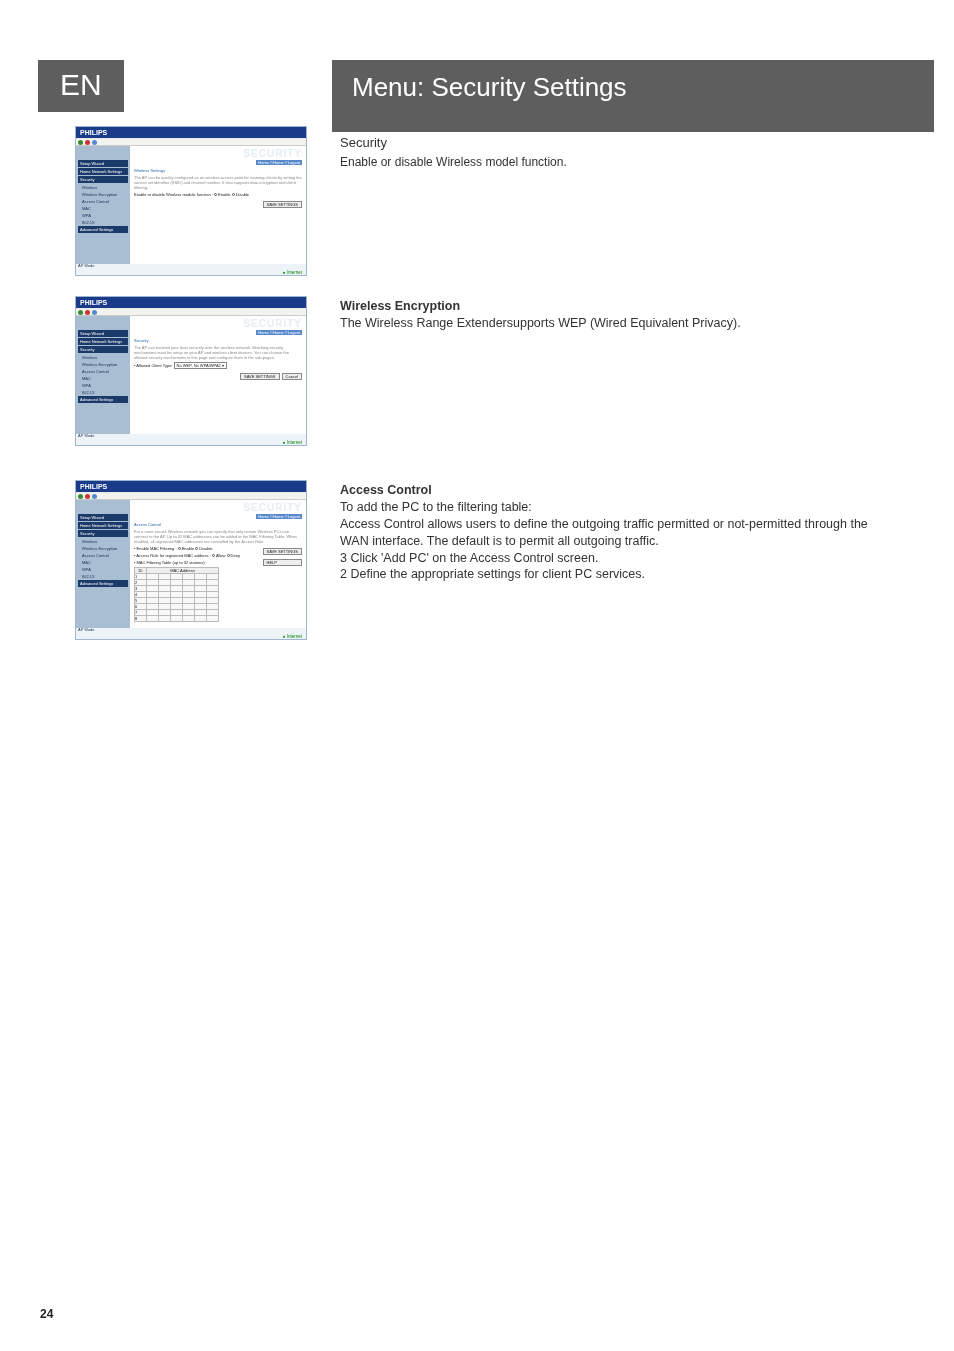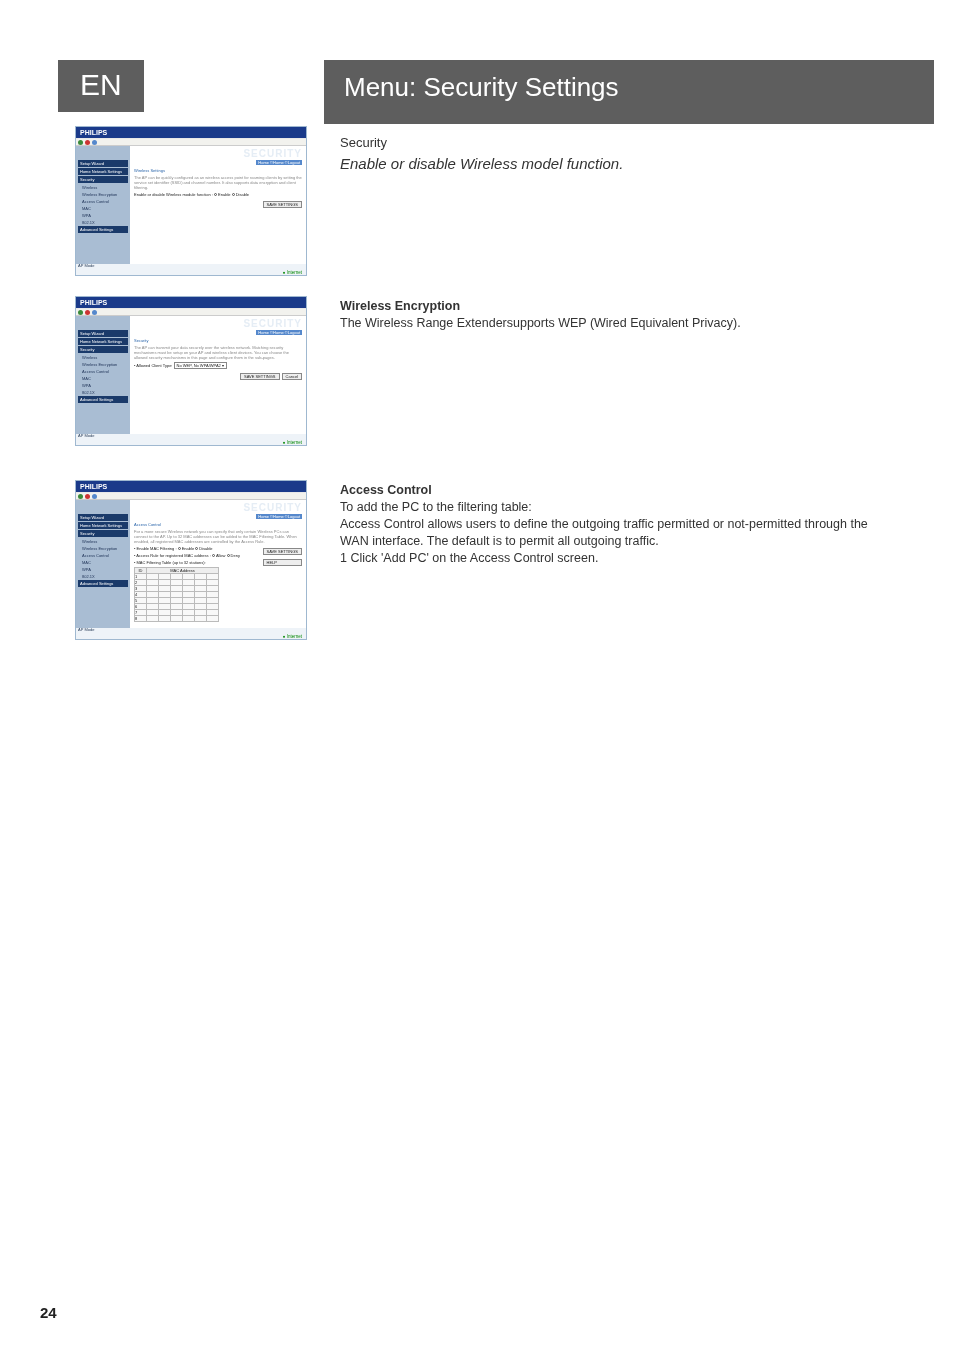--- a/index.html
+++ b/index.html
@@ -13,47 +13,46 @@
   }
   .lang-tab {
     position: absolute;
     top: 60px;
     left: 38px;
     background: #5e5e5e;
     color: #fff;
     padding: 8px 22px 10px 22px;
     font-size: 30px;
     font-weight: 300;
-    margin-left: 20px;
   }
   .title-bar {
     position: absolute;
     top: 60px;
-    left: 324px;
+    left: 332px;
     right: 20px;
-    height: 64px;
+    height: 72px;
     background: #5e5e5e;
     color: #fff;
     font-size: 26px;
     font-weight: 300;
     padding: 12px 0 0 20px;
   }
   .content-col {
     position: absolute;
     top: 130px;
     left: 340px;
     right: 60px;
     font-size: 12.5px;
     line-height: 1.35;
     color: #333;
   }
   .section { margin-bottom: 160px; }
   .section.first { margin-top: 4px; }
   .section h4 { font-weight: 400; font-size: 13px; margin-bottom: 2px; }
-  .section p { font-size: 15px; font-style: italic; }
+  .section p { font-size: 12px; }
   .screenshot {
     position: absolute;
     width: 232px;
     height: 150px;
     border: 1px solid #9fb8d0;
     background: #eef3f8;
     font-size: 4px;
     overflow: hidden;
   }
   .shot1 { top: 126px; left: 75px; }
@@ -109,21 +108,21 @@
   .mac-table th { border:1px solid #bbb; background:#eee; font-weight:400; padding:0 1px; }
   .footer-status {
     position:absolute; bottom:0; right:4px; color:#0a8a0a; font-size:4.5px;
   }
   .opts { margin-top:2px; }
   .radio { display:inline-block; width:3px; height:3px; border:1px solid #555; border-radius:50%; margin-right:1px; vertical-align:middle; }
   .page-num {
     position: absolute;
     bottom: 30px;
     left: 40px;
-    font-size: 15px;
+    font-size: 12px;
     font-weight: 700;
   }
   .sel { border:1px solid #888; background:#fff; padding:0 2px; display:inline-block; }
 </style>
 </head>
 <body>
 
 <div class="lang-tab">EN</div>
 <div class="title-bar">Menu: Security Settings</div>
 
@@ -351,17 +350,18 @@
 
   <div style="position:absolute; top:168px;">
     <h4>Wireless Encryption</h4>
     <p>The Wireless Range Extendersupports WEP (Wired Equivalent Privacy).</p>
   </div>
 
   <div style="position:absolute; top:352px;">
     <h4>Access Control</h4>
     <p>To add the PC to the filtering table:</p>
     <p>Access Control allows users to define the outgoing traffic permitted or not-permitted through the WAN interface. The default is to permit all outgoing traffic.</p>
-    <p>1 Click 'Add PC' on the Access Control screen.</p>
+    <p>3 Click 'Add PC' on the Access Control screen.</p>
+    <p>2 Define the appropriate settings for client PC services.</p>
   </div>
 </div>
 
 <div class="page-num">24</div>
 
 </body></html>

